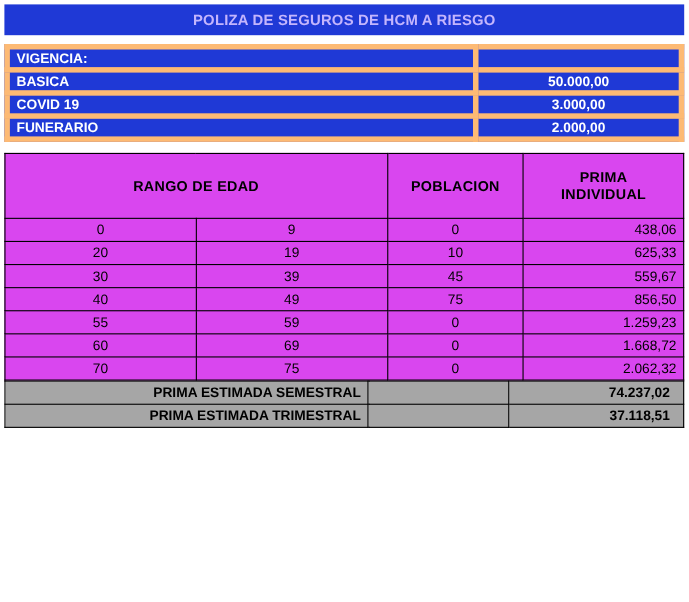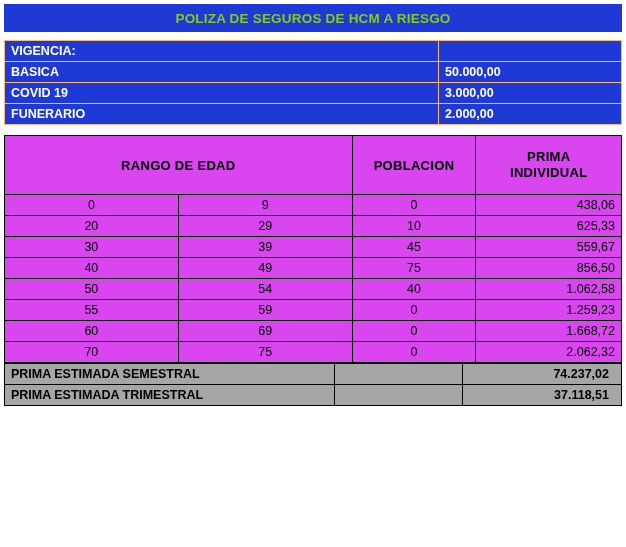--- a/index.html
+++ b/index.html
@@ -18,47 +18,47 @@
     width: 626px;
     height: 547px;
     box-sizing: border-box;
   }
 
   
   .title-bar {
     margin: 4px 4px 0 4px;
     height: 28px;
     background: #1f39d6;
-    color: #84cc16;
+    color: #c4b5fd;
     font-weight: bold;
     font-size: 13.5px;
     display: flex;
     align-items: center;
     justify-content: center;
     letter-spacing: 0.2px;
   }
 
   
   .header-block {
     margin: 8px 4px 0 4px;
     background: #1f39d6;
     color: #ffffff;
     font-weight: bold;
     font-size: 12.5px;
     border-collapse: collapse;
     width: 618px;
   }
   .header-block tr { height: 21px; }
   .header-block td {
-    border: 1px solid #fdba74;
+    border: 5px solid #fdba74;
     padding: 0 6px;
     white-space: nowrap;
   }
   .header-block td.lbl { text-align: left; }
-  .header-block td.val { text-align: left; width: 170px; }
+  .header-block td.val { text-align: center; width: 170px; }
 
   
   .age-table {
     margin: 10px 4px 0 4px;
     border-collapse: collapse;
     width: 618px;
     background: #d946ef;
     color: #000000;
     font-size: 12.5px;
   }
@@ -109,20 +109,21 @@
     background: #1f39d6;
     color: #ffffff;
     font-weight: bold;
     font-size: 13px;
     border-color: #000000;
   }
   .totals tr.sub td {
     background: #a6a6a6;
     color: #000000;
     font-weight: bold;
+    text-align: right;
   }
   .totals td.lbl { text-align: left; }
   .totals td.pop { text-align: center; width: 115px; }
   .totals td.amt { text-align: right; width: 140px; padding-right: 12px; }
   .totals tr.sub td.pop { background: #a6a6a6; }
   .totals tr.main td.amt { text-align: center; }
 </style>
 </head>
 <body>
 
@@ -164,41 +165,35 @@
     </thead>
     <tbody>
       <tr>
         <td class="from">0</td>
         <td class="to">9</td>
         <td class="pop">0</td>
         <td class="prima">438,06</td>
       </tr>
       <tr>
         <td class="from">20</td>
-        <td class="to">29</td>
+        <td class="to">19</td>
         <td class="pop">10</td>
         <td class="prima">625,33</td>
       </tr>
       <tr>
         <td class="from">30</td>
         <td class="to">39</td>
         <td class="pop">45</td>
         <td class="prima">559,67</td>
       </tr>
       <tr>
         <td class="from">40</td>
         <td class="to">49</td>
         <td class="pop">75</td>
         <td class="prima">856,50</td>
-      </tr>
-      <tr>
-        <td class="from">50</td>
-        <td class="to">54</td>
-        <td class="pop">40</td>
-        <td class="prima">1.062,58</td>
       </tr>
       <tr>
         <td class="from">55</td>
         <td class="to">59</td>
         <td class="pop">0</td>
         <td class="prima">1.259,23</td>
       </tr>
       <tr>
         <td class="from">60</td>
         <td class="to">69</td>

